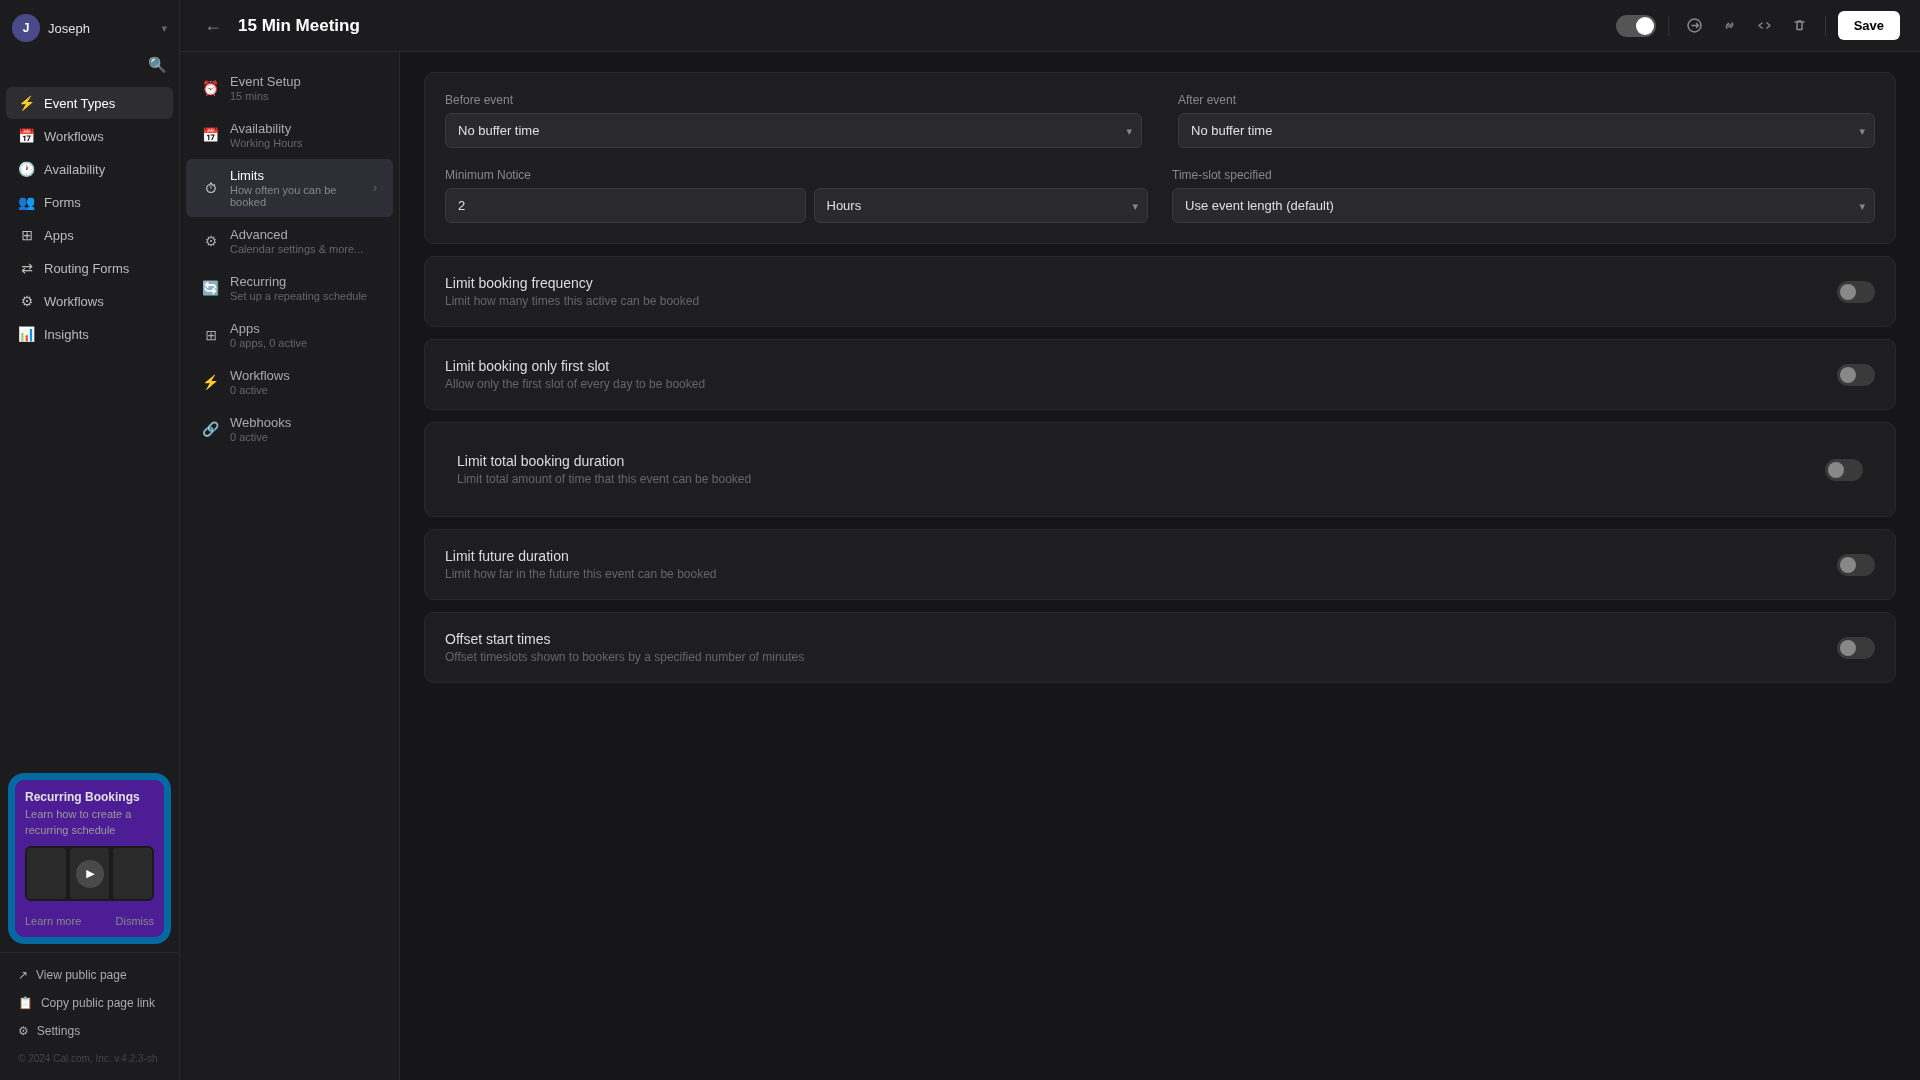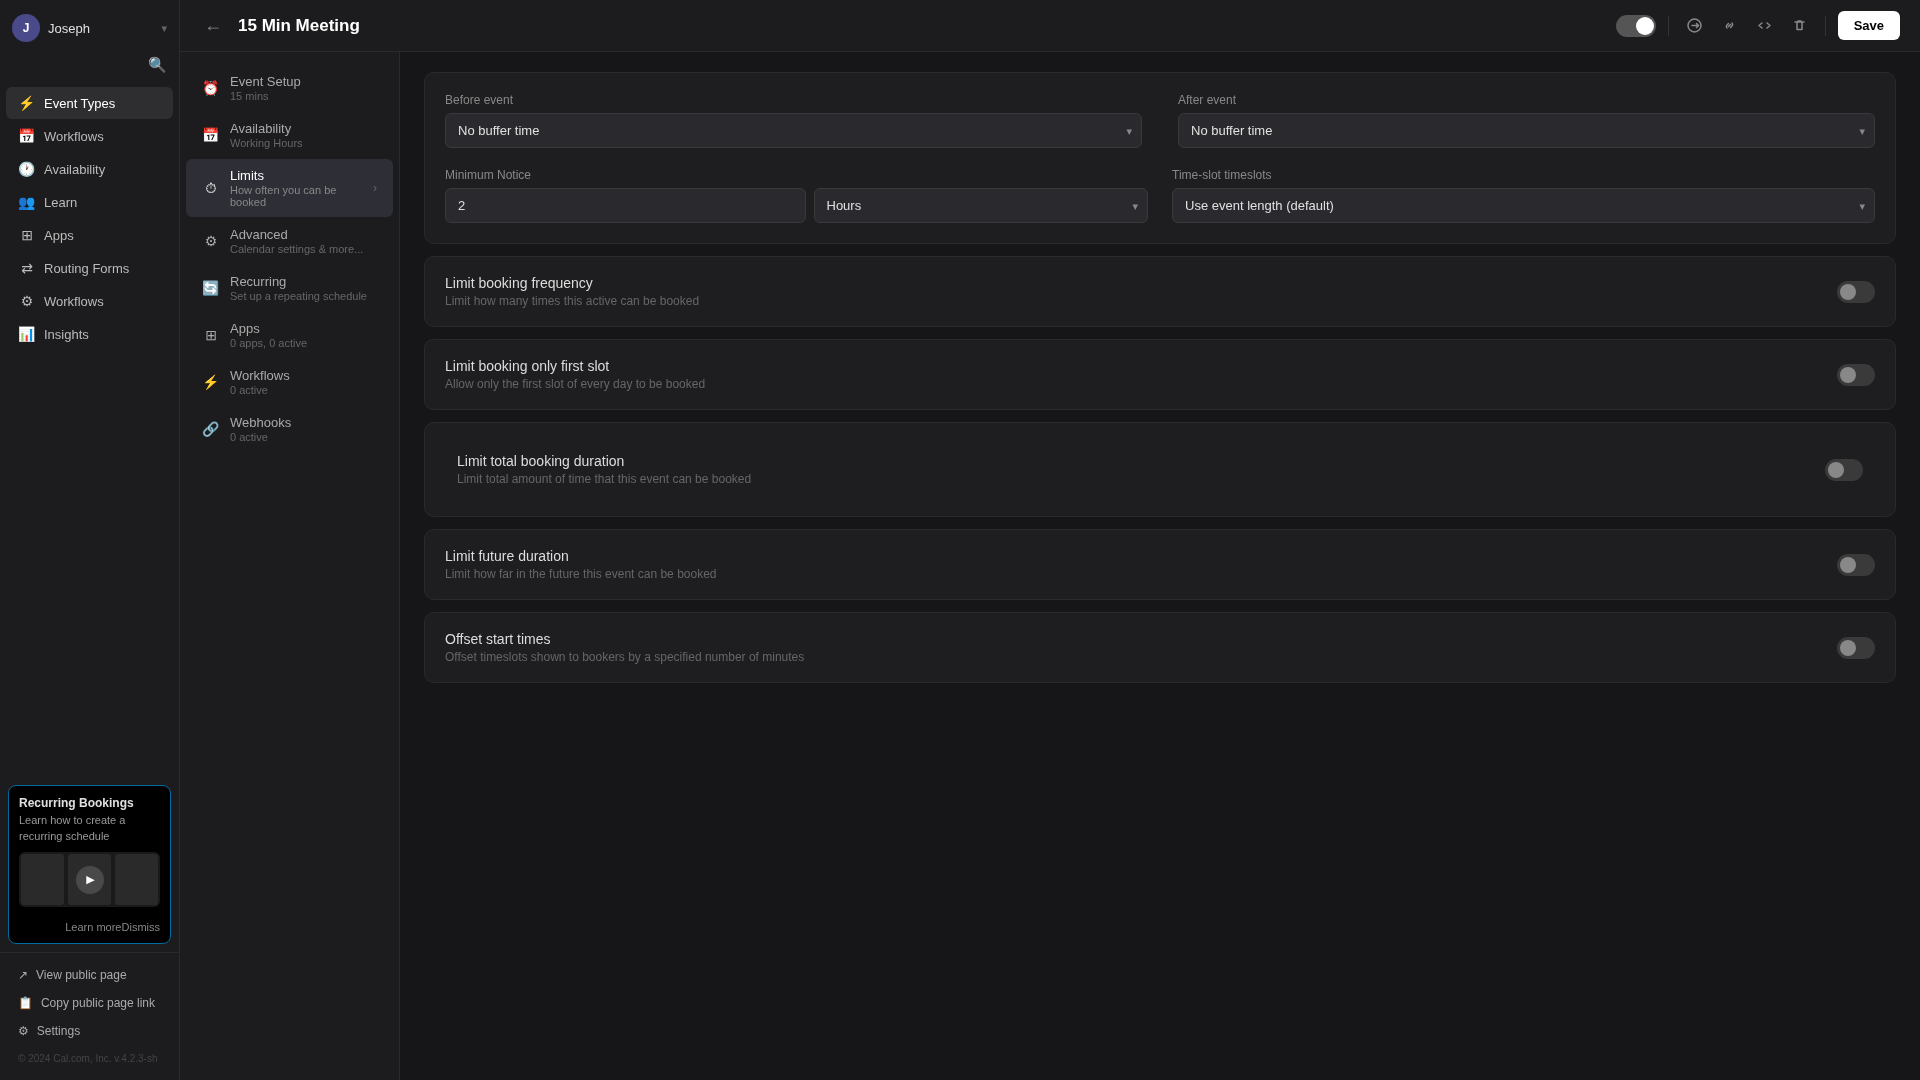--- a/index.html
+++ b/index.html
@@ -100,23 +100,23 @@
       padding: 7px 12px;
       cursor: pointer;
       border-radius: 6px;
       color: #aaa;
       font-size: 12px;
     }
 
     
     .recurring-banner {
       margin: 8px;
-      background: #000000;
-      border: 1px solid #0369a1;
-      border-radius: 8px;
+      background: #4c1d95;
+      border: 7px solid #0369a1;
+      border-radius: 16px;
       padding: 10px;
       font-size: 11px;
     }
 
     .recurring-banner-title {
       font-weight: 700;
       color: #e0e0e0;
       font-size: 12px;
       margin-bottom: 3px;
     }
@@ -168,21 +168,21 @@
 
     .video-thumb {
       flex: 1;
       background: #2a2a2a;
       margin: 2px;
       border-radius: 3px;
     }
 
     .recurring-banner-actions {
       display: flex;
-      justify-content: flex-end;
+      justify-content: space-between;
       margin-top: 14px;
     }
 
     .banner-link {
       color: #888;
       font-size: 11px;
       cursor: pointer;
       text-decoration: none;
     }
 
@@ -498,21 +498,21 @@
       <div class="sidebar-item">
     <span class="sidebar-item-icon">📅</span>
     <span>Workflows</span>
   </div>
       <div class="sidebar-item">
     <span class="sidebar-item-icon">🕐</span>
     <span>Availability</span>
   </div>
       <div class="sidebar-item">
     <span class="sidebar-item-icon">👥</span>
-    <span>Learn</span>
+    <span>Forms</span>
   </div>
       <div class="sidebar-item">
     <span class="sidebar-item-icon">⊞</span>
     <span>Apps</span>
   </div>
       <div class="sidebar-item">
     <span class="sidebar-item-icon">⇄</span>
     <span>Routing Forms</span>
   </div>
       <div class="sidebar-item">
@@ -692,21 +692,21 @@
             <div class="notice-left">
               <input class="notice-input" type="number" style="width: 80px;" value="2">
               <div class="select-wrapper" style="flex:1;">
                 <select class="select-field">
                 <option>Minutes</option><option selected="">Hours</option><option>Days</option></select>
                 <span class="select-chevron">▾</span>
               </div>
             </div>
           </div>
           <div>
-            <div class="field-label">Time-slot timeslots</div>
+            <div class="field-label">Time-slot specified</div>
             <div class="select-wrapper">
               <select class="select-field">
               <option>Use event length (default)</option><option>5 minutes</option><option>10 minutes</option><option>15 minutes</option><option>30 minutes</option></select>
               <span class="select-chevron">▾</span>
             </div>
           </div>
         </div>
       </div>
 
       <div id="toggle-rows-container">

